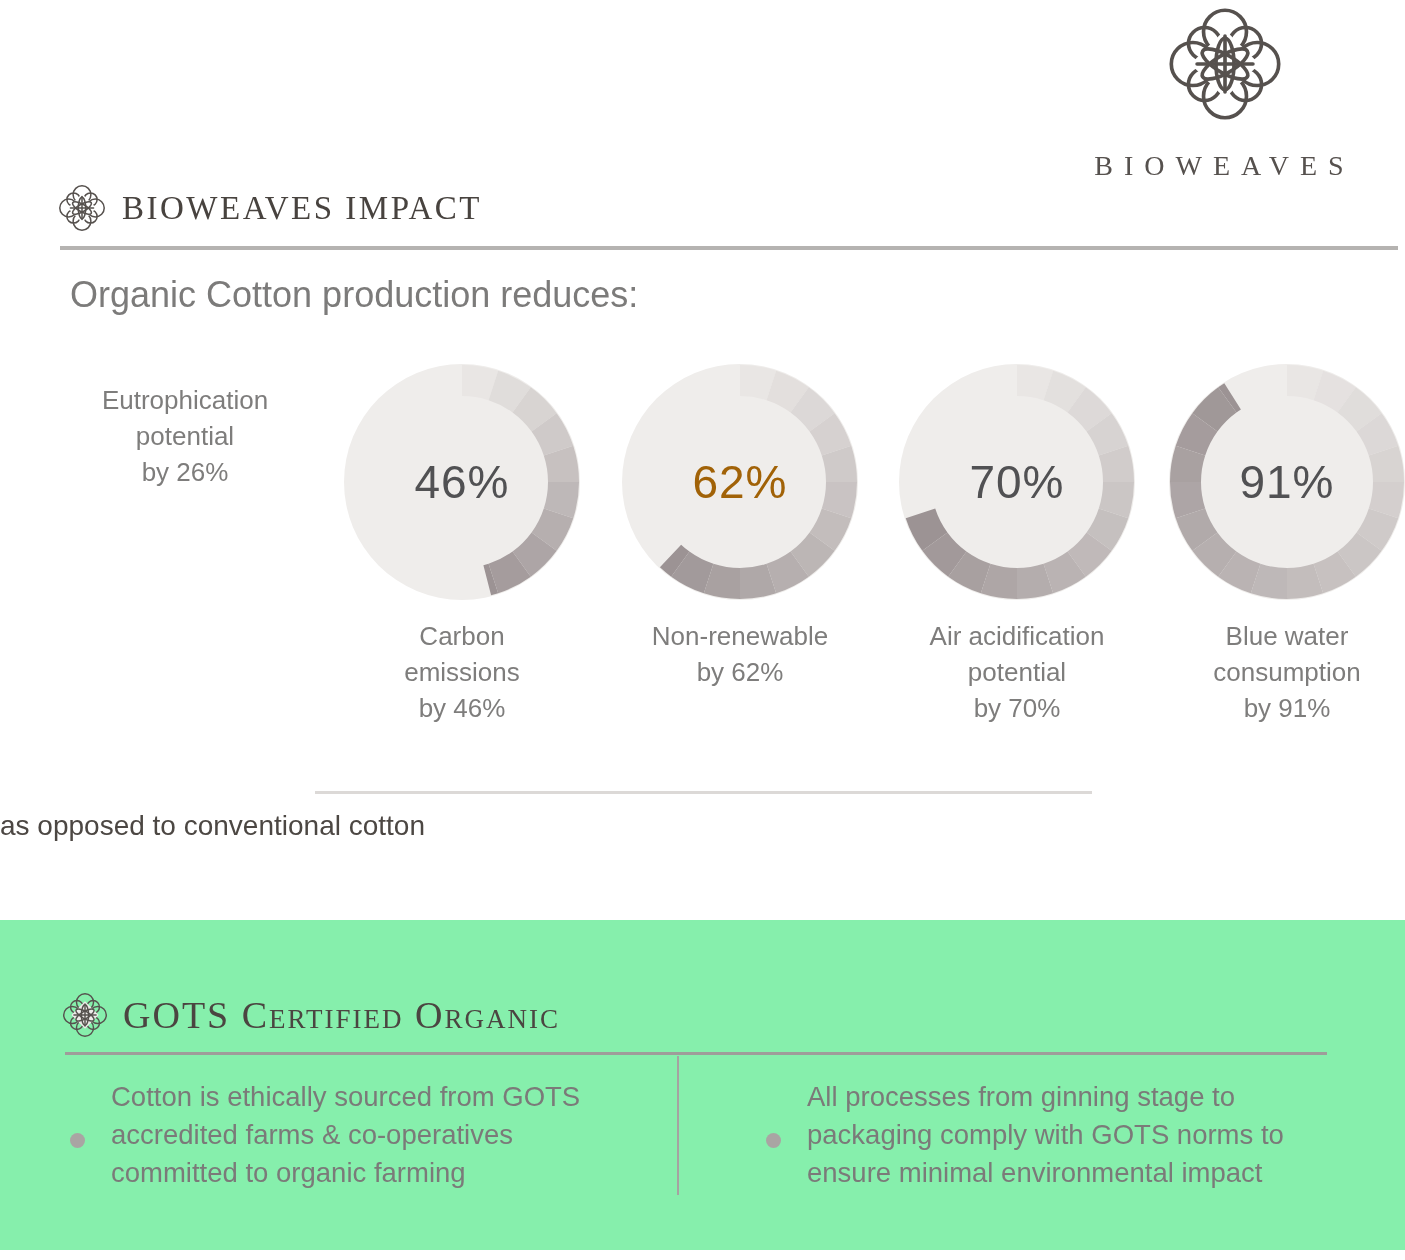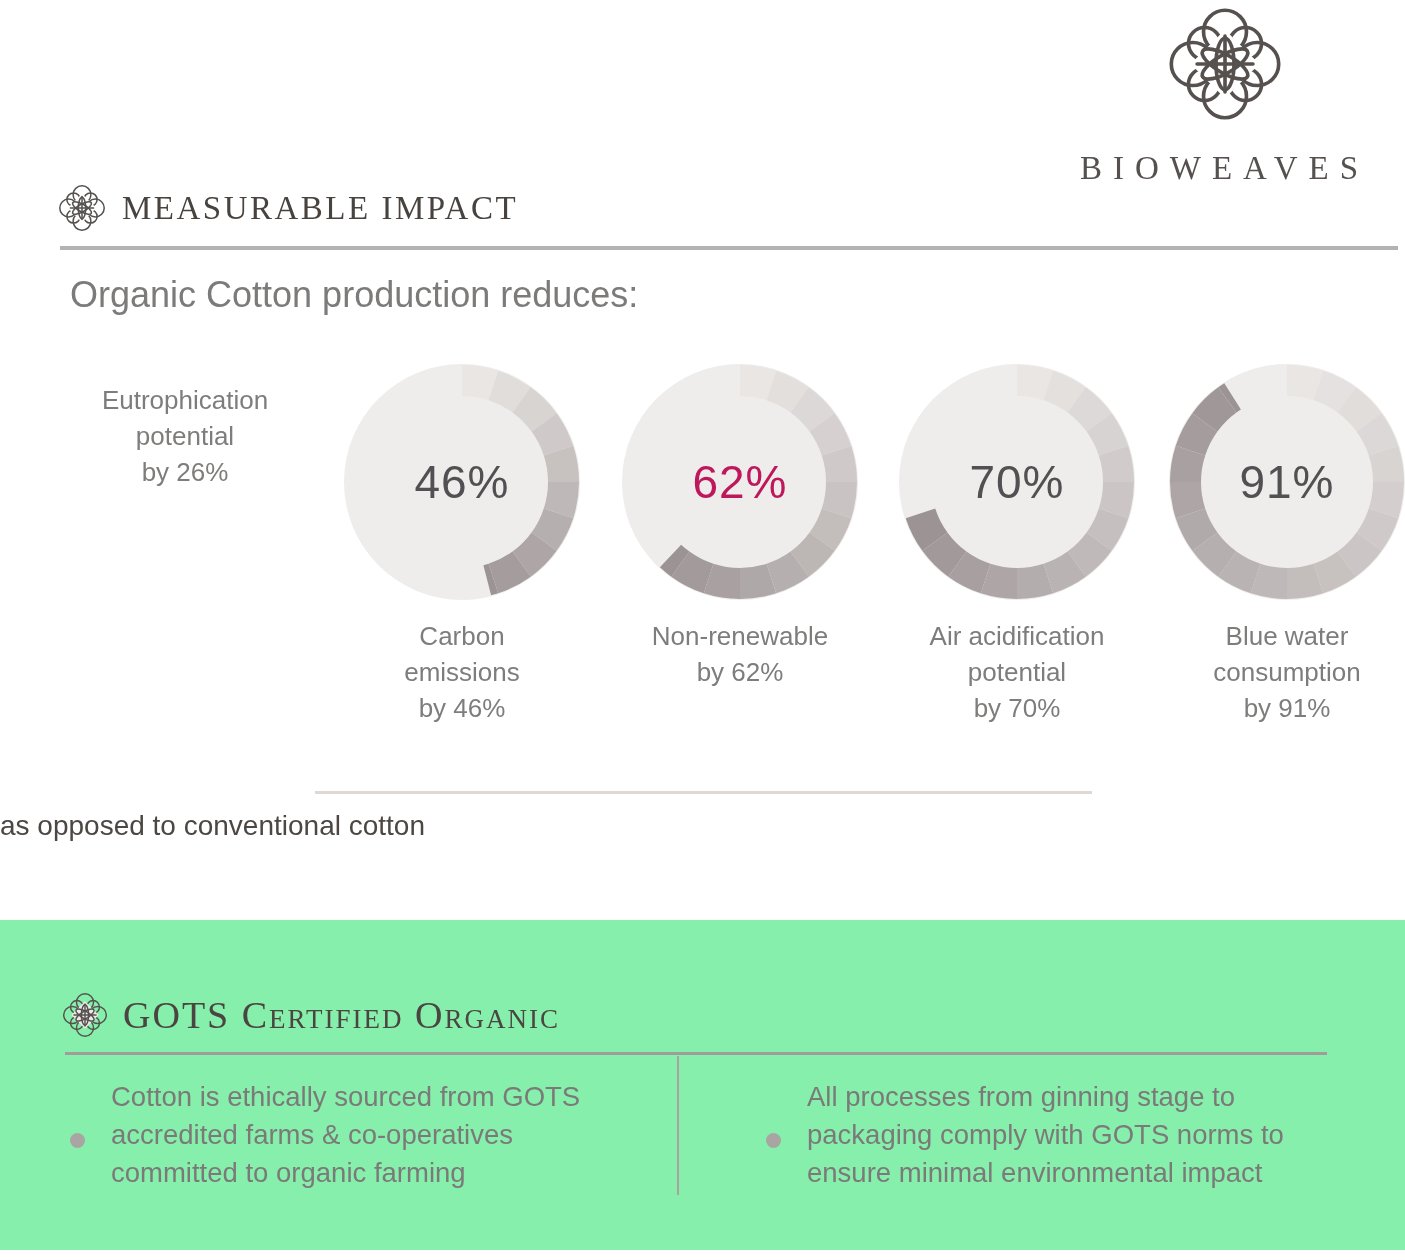--- a/index.html
+++ b/index.html
@@ -11,21 +11,21 @@
     overflow:hidden;
   }
   .page{position:relative;width:1405px;height:1260px;}
 
   
   .brand{position:absolute;left:1052px;top:6px;width:345px;text-align:center;color:#56514e;}
   .brand .knot{display:block;margin:0 auto;width:116px;height:116px;color:#56514e;}
   .brand-name{
     margin-top:28px;
     font-family:"Liberation Serif", serif;
-    font-size:33px;letter-spacing:11px;
+    font-size:28px;letter-spacing:11px;
     color:#56514e;white-space:nowrap;
   }
 
   
   .impact-header{position:absolute;left:58px;top:184px;display:flex;align-items:center;gap:16px;}
   .impact-header .knot{width:48px;height:48px;color:#56514e;}
   .impact-title{
     font-family:"Liberation Serif", serif;
     font-size:33px;letter-spacing:2.5px;
     color:#48433f;white-space:nowrap;
@@ -97,21 +97,21 @@
     <svg class="knot" viewBox="-27 -27 54 54" style="--knot-cover:#ffffff">
         <use href="#knot"></use>
       </svg>
     <div class="brand-name">BIOWEAVES</div>
   </div>
 
   <div class="impact-header">
     <svg class="knot" viewBox="-27 -27 54 54" style="--knot-cover:#ffffff">
         <use href="#knot"></use>
       </svg>
-    <div class="impact-title">MEASURABLE IMPACT</div>
+    <div class="impact-title">BIOWEAVES IMPACT</div>
   </div>
   <div class="impact-rule"></div>
   <div class="impact-subtitle">Organic Cotton production reduces:</div>
 
   <div class="charts">
       <div class="chart-item" style="left: 50px;">
         <div class="donut-label" style="color: rgb(126, 125, 124);">
           <div>Eutrophication</div>
           <div>potential</div>
           <div>by 26%</div>
@@ -151,21 +151,21 @@
             <path d="M 229.27 81.85 A 117 117 0 0 1 235.00 118.00 L 204.00 118.00 A 86 86 0 0 0 199.79 91.42 Z" fill="rgb(207,202,201)"></path>
             <path d="M 235.00 118.00 A 117 117 0 0 1 229.27 154.15 L 199.79 144.58 A 86 86 0 0 0 204.00 118.00 Z" fill="rgb(201,195,195)"></path>
             <path d="M 229.27 154.15 A 117 117 0 0 1 212.65 186.77 L 187.58 168.55 A 86 86 0 0 0 199.79 144.58 Z" fill="rgb(195,189,188)"></path>
             <path d="M 212.65 186.77 A 117 117 0 0 1 186.77 212.65 L 168.55 187.58 A 86 86 0 0 0 187.58 168.55 Z" fill="rgb(188,182,181)"></path>
             <path d="M 186.77 212.65 A 117 117 0 0 1 154.15 229.27 L 144.58 199.79 A 86 86 0 0 0 168.55 187.58 Z" fill="rgb(182,175,175)"></path>
             <path d="M 154.15 229.27 A 117 117 0 0 1 118.00 235.00 L 118.00 204.00 A 86 86 0 0 0 144.58 199.79 Z" fill="rgb(175,168,168)"></path>
             <path d="M 118.00 235.00 A 117 117 0 0 1 81.85 229.27 L 91.42 199.79 A 86 86 0 0 0 118.00 204.00 Z" fill="rgb(169,161,161)"></path>
             <path d="M 81.85 229.27 A 117 117 0 0 1 49.23 212.65 L 67.45 187.58 A 86 86 0 0 0 91.42 199.79 Z" fill="rgb(162,154,155)"></path>
             <path d="M 49.23 212.65 A 117 117 0 0 1 37.91 203.29 L 59.13 180.69 A 86 86 0 0 0 67.45 187.58 Z" fill="rgb(156,147,148)"></path>
           </svg>
-          <div class="donut-percent" style="color: #be185d;">62%</div>
+          <div class="donut-percent" style="color: #a16207;">62%</div>
         </div>
         <div class="donut-label" style="color: rgb(126, 125, 124);">
           <div>Non-renewable</div>
           <div>by 62%</div>
         </div>
       </div>
       <div class="chart-item" style="left: 882px;">
         <div class="donut-wrap">
           <svg width="236" height="236" viewBox="0 0 236 236">
             <circle cx="118" cy="118" r="118" fill="#efedeb"></circle>

